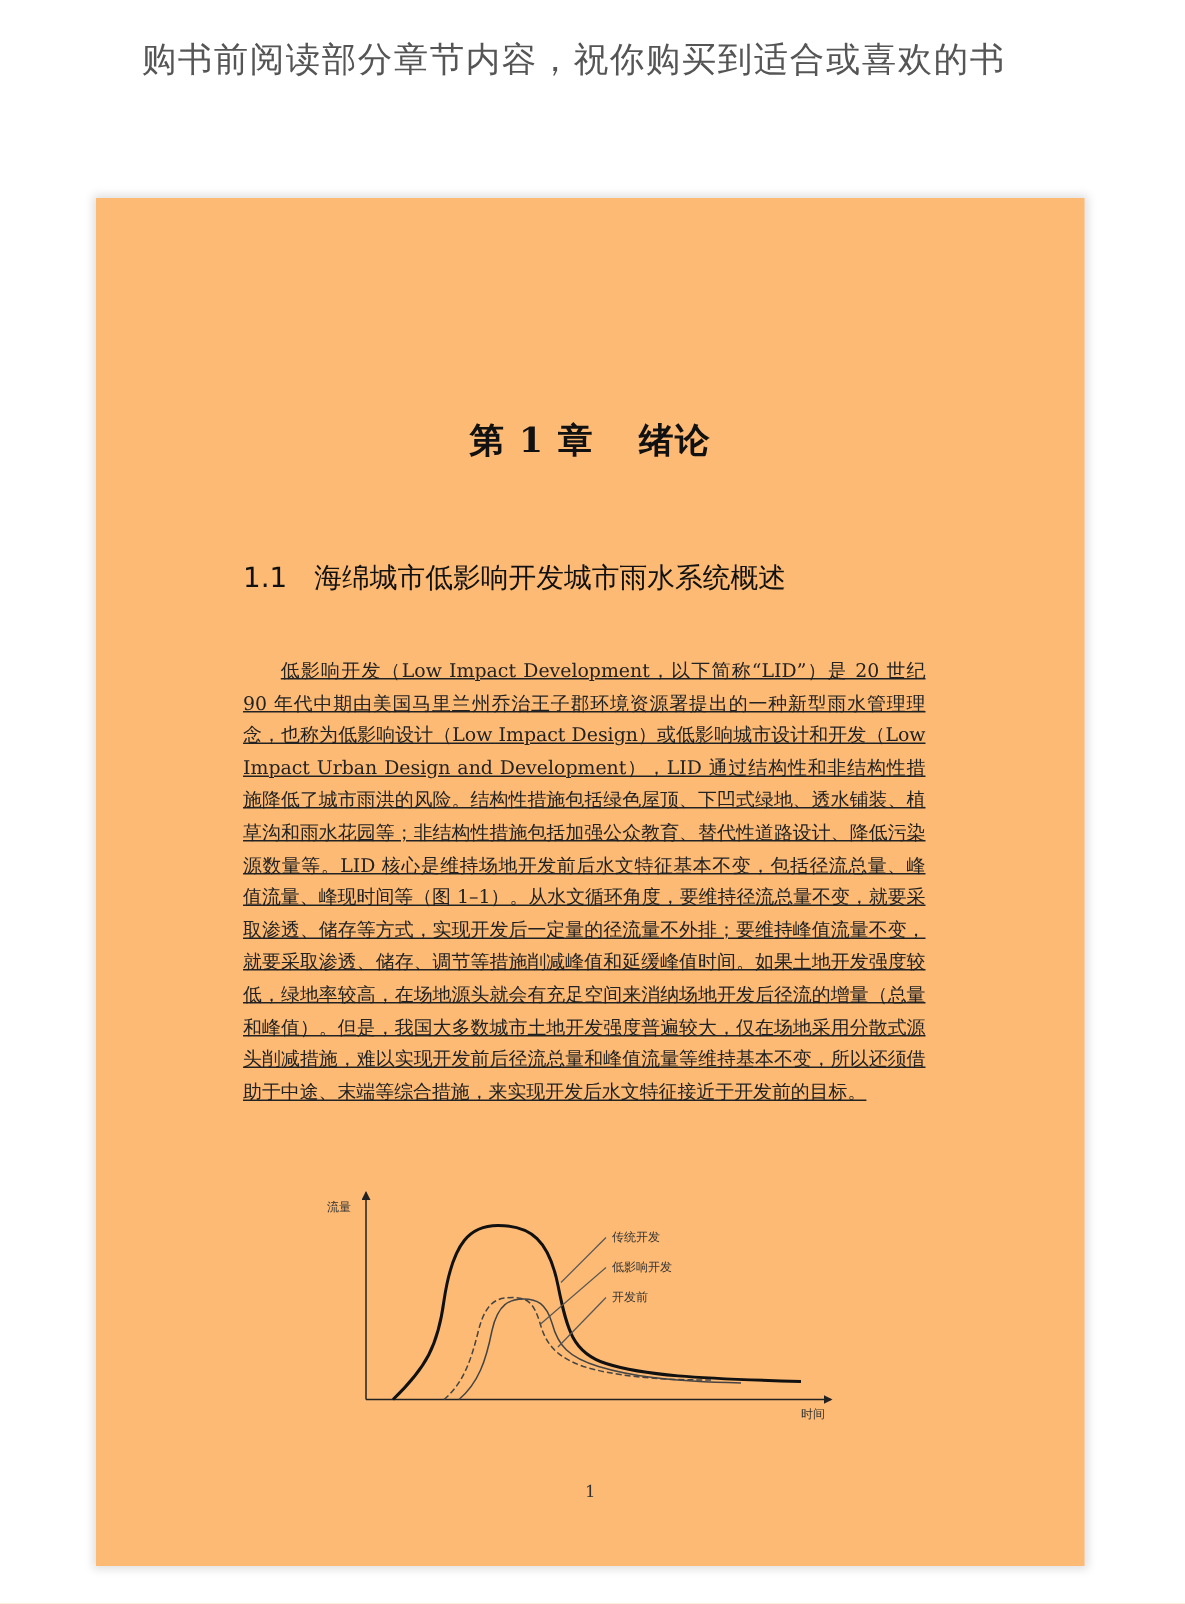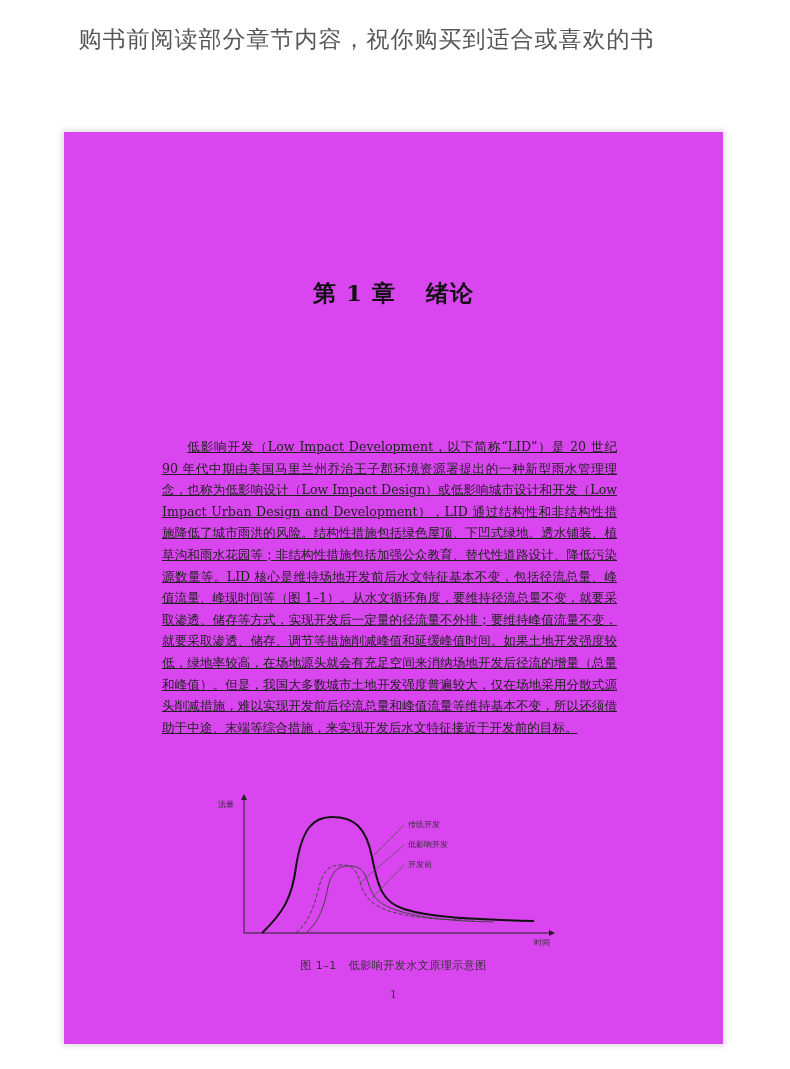--- a/index.html
+++ b/index.html
@@ -1,18 +1,18 @@
 <!DOCTYPE html>
 <html><head>
 <meta charset="utf-8">
 <style>
   html, body { margin: 0; padding: 0; background: #ffffff; }
   body { width: 790px; height: 1069px; position: relative; overflow: hidden; font-family: "DejaVu Sans", "Liberation Sans", sans-serif; }
-  .banner { position: absolute; top: 24px; left: 0; width: 733px; text-align: center; font-size: 23px; color: #555555; letter-spacing: 1px; font-family: "DejaVu Sans", sans-serif; }
-  .page { position: absolute; left: 64px; top: 132px; width: 659px; height: 912px; background: #d946ef; box-shadow: 0 0 6px 2px rgba(0,0,0,0.13); }
+  .banner { position: absolute; top: 24px; left: 16px; width: 733px; text-align: center; font-size: 23px; color: #555555; letter-spacing: 1px; font-family: "DejaVu Sans", sans-serif; }
+  .page { position: absolute; left: 64px; top: 132px; width: 659px; height: 912px; background: #fdba74; box-shadow: 0 0 6px 2px rgba(0,0,0,0.13); }
   .chapter { position: absolute; top: 146px; left: 0; width: 659px; text-align: center; font-family: "DejaVu Serif", "Liberation Serif", serif; font-weight: bold; font-size: 23px; color: #111; letter-spacing: 1px; }
   .chapter .num { margin-right: 30px; }
   .h2 { position: absolute; top: 240px; left: 98px; font-size: 18.5px; color: #111; }
   .h2 .sec { margin-right: 18px; }
   .h3 { position: absolute; top: 278px; left: 98px; font-size: 12.5px; color: #111; }
   .h3 .sec { margin-right: 12px; }
   .body { position: absolute; top: 304px; left: 98px; width: 455px; font-family: "DejaVu Serif", "Liberation Serif", serif; font-size: 12.6px; line-height: 21.6px; color: #222; text-align: justify; text-indent: 2em; text-decoration: underline; }
   .figure { position: absolute; left: 150px; top: 655px; width: 350px; height: 190px; }
   .caption { position: absolute; top: 826px; left: 0; width: 659px; text-align: center; font-size: 11px; color: #333; letter-spacing: 0.5px; }
   .caption .num { margin-right: 12px; }
@@ -22,20 +22,23 @@
 </head>
 <body>
 
 <div class="banner">购书前阅读部分章节内容，祝你购买到适合或喜欢的书</div>
 
 <div class="page">
   <div class="chapter">
     <span class="num">第 1 章</span><span>绪论</span>
   </div>
 
+  <div class="h2">
+    <span class="sec">1.1</span><span>海绵城市低影响开发城市雨水系统概述</span>
+  </div>
 
 
   <p class="body" style="margin:0;">低影响开发（Low Impact Development，以下简称“LID”）是 20 世纪 90 年代中期由美国马里兰州乔治王子郡环境资源署提出的一种新型雨水管理理念，也称为低影响设计（Low Impact Design）或低影响城市设计和开发（Low Impact Urban Design and Development），LID 通过结构性和非结构性措施降低了城市雨洪的风险。结构性措施包括绿色屋顶、下凹式绿地、透水铺装、植草沟和雨水花园等；非结构性措施包括加强公众教育、替代性道路设计、降低污染源数量等。LID 核心是维持场地开发前后水文特征基本不变，包括径流总量、峰值流量、峰现时间等（图 1–1）。从水文循环角度，要维持径流总量不变，就要采取渗透、储存等方式，实现开发后一定量的径流量不外排；要维持峰值流量不变，就要采取渗透、储存、调节等措施削减峰值和延缓峰值时间。如果土地开发强度较低，绿地率较高，在场地源头就会有充足空间来消纳场地开发后径流的增量（总量和峰值）。但是，我国大多数城市土地开发强度普遍较大，仅在场地采用分散式源头削减措施，难以实现开发前后径流总量和峰值流量等维持基本不变，所以还须借助于中途、末端等综合措施，来实现开发后水文特征接近于开发前的目标。</p>
 
   <svg class="figure" viewBox="0 0 350 190" width="350" height="190">
     <defs>
       <marker id="arr" markerWidth="6" markerHeight="6" refX="5" refY="3" orient="auto">
         <path d="M0,0 L6,3 L0,6 z" fill="#222"></path>
       </marker>
     </defs>
@@ -52,18 +55,15 @@
     <path d="M92,146 C105,135 110,120 114,100 C118,82 126,79 135,79 C144,79 150,82 154,95 C158,110 165,118 185,124 C205,130 230,134 280,135" fill="none" stroke="#444" stroke-width="1"></path>
 
     <line x1="160" y1="68" x2="190" y2="38" stroke="#555" stroke-width="0.8"></line>
     <line x1="146" y1="96" x2="190" y2="58" stroke="#555" stroke-width="0.8"></line>
     <line x1="158" y1="111" x2="190" y2="78" stroke="#555" stroke-width="0.8"></line>
     <text x="194" y="40" font-size="8" fill="#333">传统开发</text>
     <text x="194" y="60" font-size="8" fill="#333">低影响开发</text>
     <text x="194" y="80" font-size="8" fill="#333">开发前</text>
   </svg>
 
-  <div class="caption">
-    <span class="num">图 1–1</span><span>低影响开发水文原理示意图</span>
-  </div>
 
   <div class="pageno">1</div>
 </div>
 
 </body></html>

